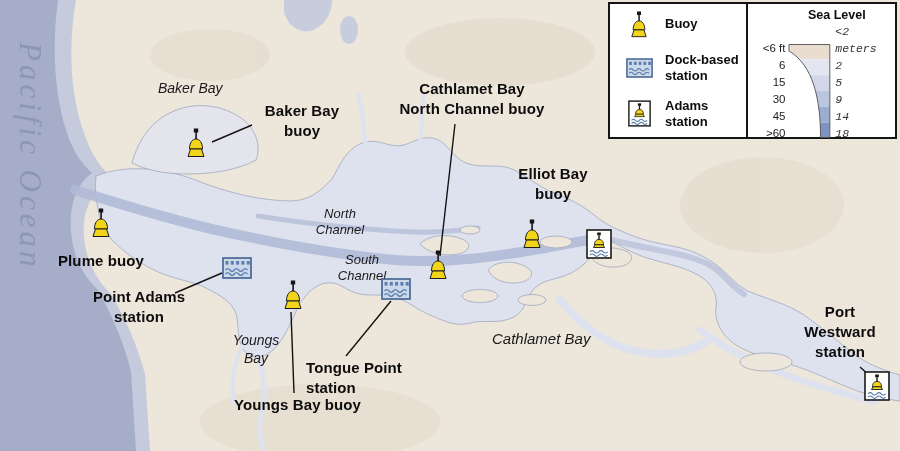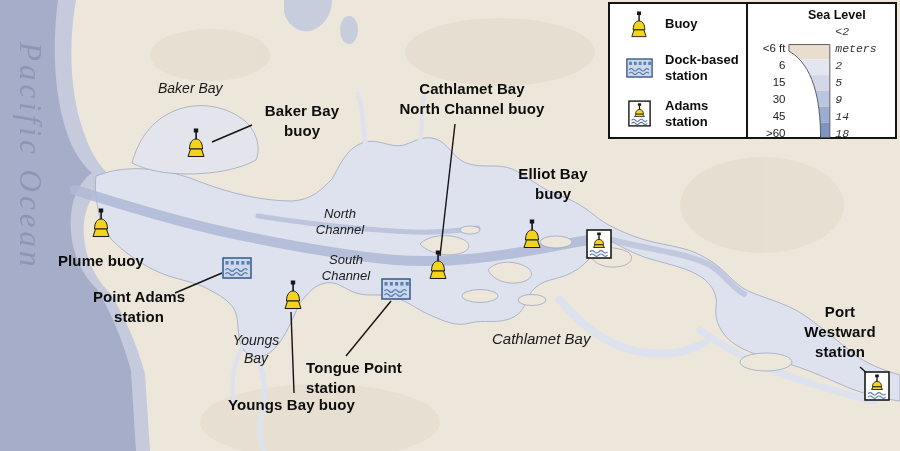--- a/index.html
+++ b/index.html
@@ -129,21 +129,21 @@
       <line x1="346" y1="356" x2="391" y2="301"></line>
       <line x1="860" y1="367" x2="870" y2="376"></line>
     </g>
   </svg>
 
   <div class="ocean-name">Pacific Ocean</div>
 
   <div class="geo med nowrap" style="left:158px;top:80px">Baker Bay</div>
   <div class="geo center" style="left:310px;top:206px;width:60px">North
 Channel</div>
-  <div class="geo center" style="left:316px;top:252px;width:60px">South
+  <div class="geo center" style="left:332px;top:252px;width:60px">South
 Channel</div>
   <div class="geo center med" style="left:224px;top:332px;width:64px">Youngs
 Bay</div>
   <div class="geo big nowrap" style="left:492px;top:330px">Cathlamet Bay</div>
 
   <div class="marker" style="left:185px;top:128px"><svg width="22" height="30">
         <use href="#icon-buoy"></use>
       </svg></div>
   <div class="marker" style="left:90px;top:208px"><svg width="22" height="30">
         <use href="#icon-buoy"></use>
@@ -172,21 +172,21 @@
 
   <div class="mlabel center" style="left:246px;top:101px;width:112px">Baker Bay
 buoy</div>
   <div class="mlabel center" style="left:392px;top:79px;width:160px">Cathlamet Bay
 North Channel buoy</div>
   <div class="mlabel center" style="left:508px;top:164px;width:90px">Elliot Bay
 buoy</div>
   <div class="mlabel nowrap" style="left:58px;top:251px">Plume buoy</div>
   <div class="mlabel center" style="left:80px;top:287px;width:118px">Point Adams
 station</div>
-  <div class="mlabel nowrap" style="left:228px;top:395px">Youngs Bay buoy</div>
+  <div class="mlabel nowrap" style="left:234px;top:395px">Youngs Bay buoy</div>
   <div class="mlabel" style="left:306px;top:358px;width:120px">Tongue Point
 station</div>
   <div class="mlabel center" style="left:796px;top:302px;width:88px">Port
 Westward
 station</div>
 
   <div class="legend">
     <div class="legend-items">
       <div class="legend-item">
         <span class="ic">

